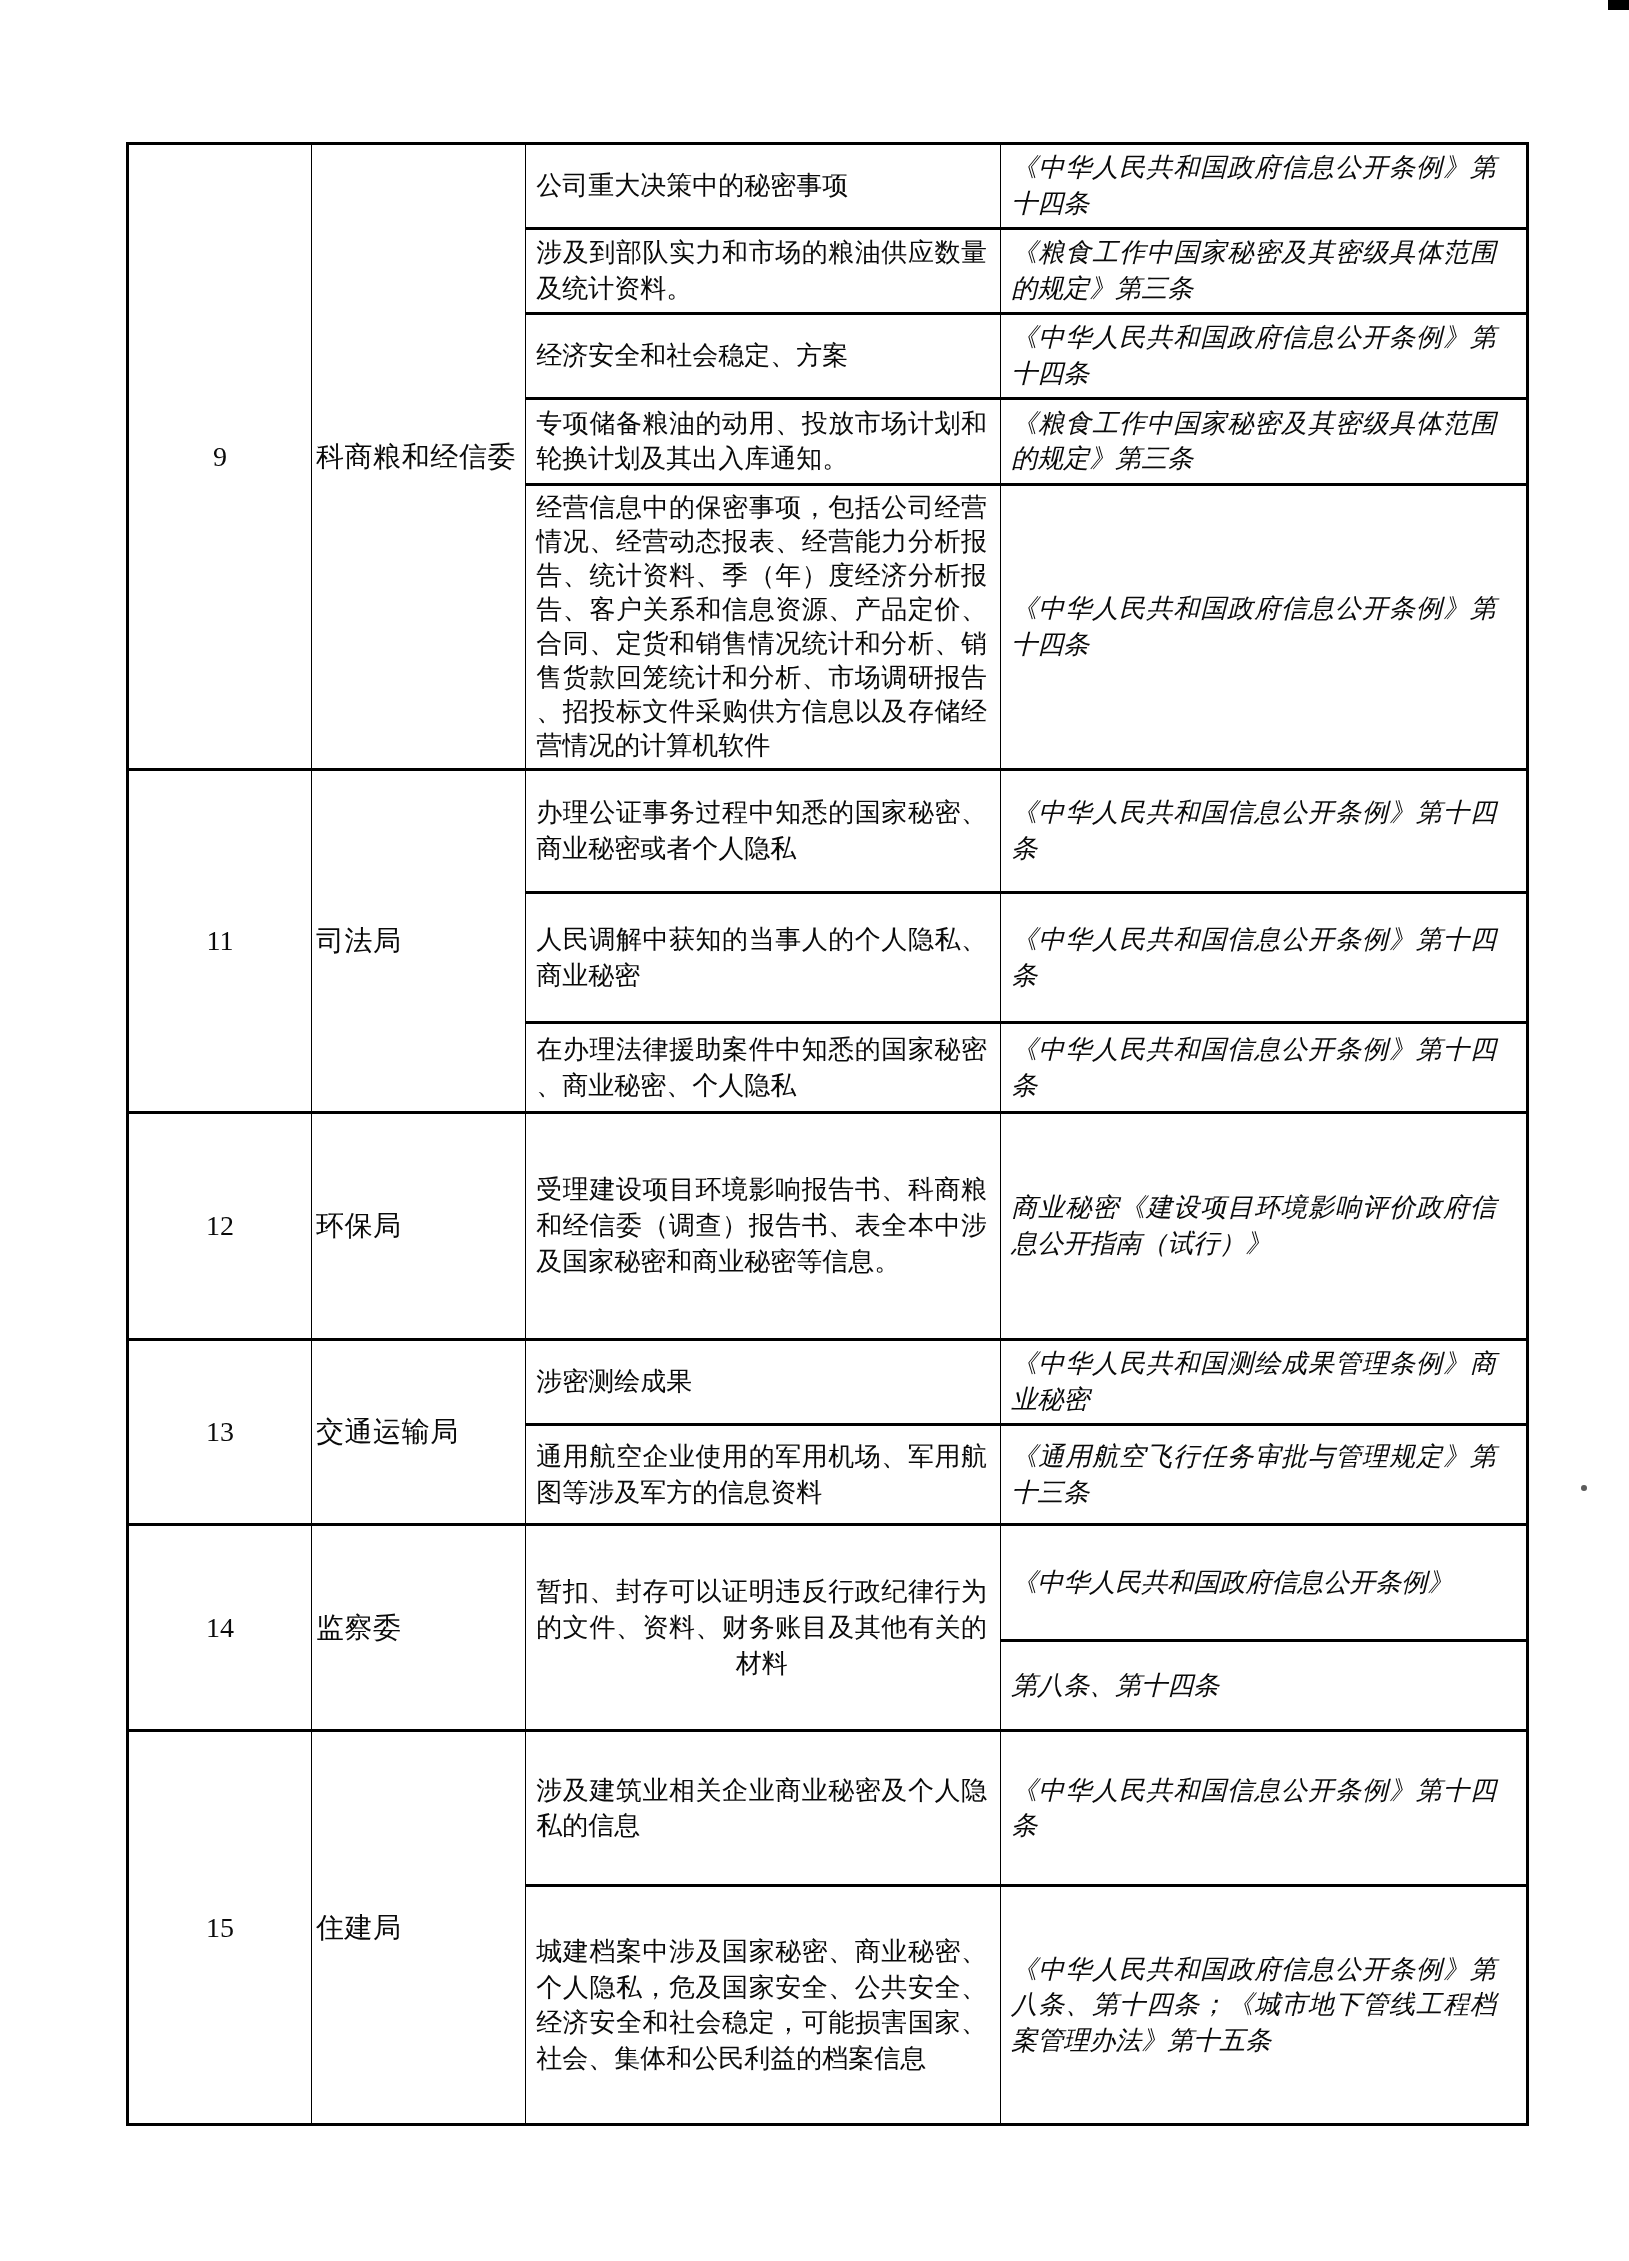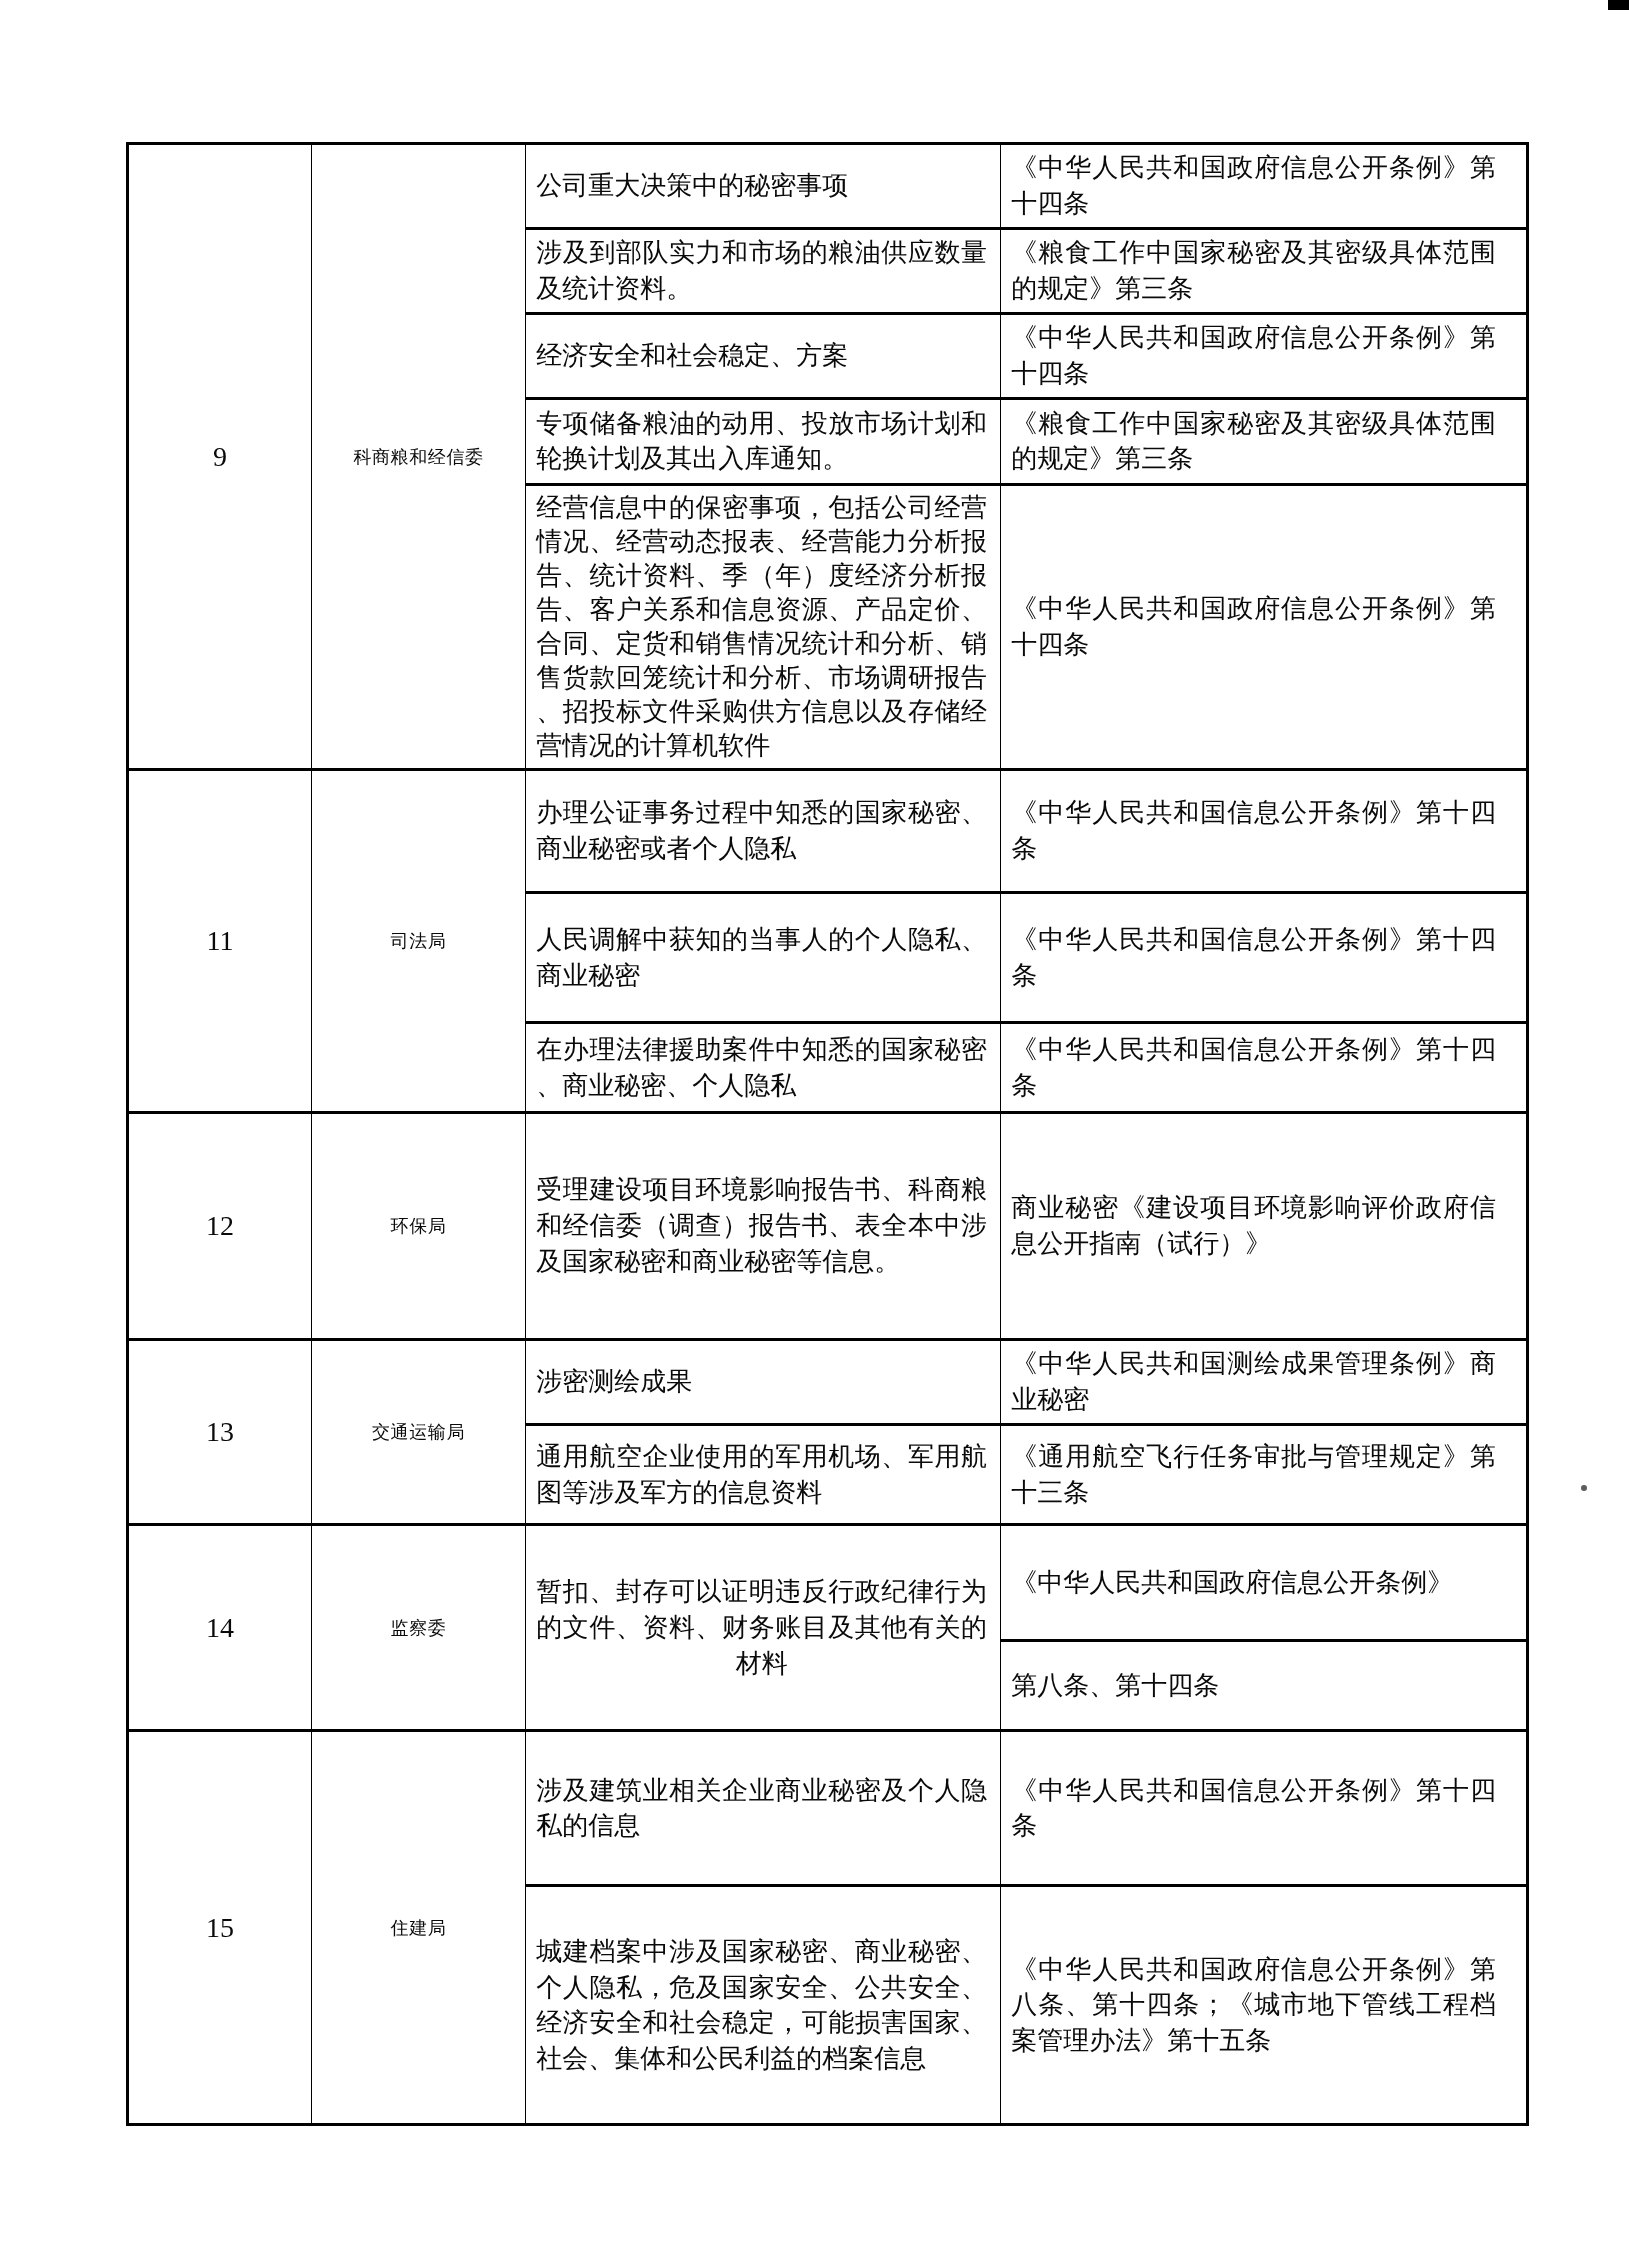--- a/index.html
+++ b/index.html
@@ -27,35 +27,34 @@
     border-bottom-width:3.2px;
     vertical-align:middle;
     word-break:normal;
   }
   .no{
     text-align:center;
     font-size:28px;
     padding:2.6px;
   }
   .dept{
-    text-align:center;
-    font-size:18px;
+    font-size:28px;
     padding:2.6px 3.9px;
     letter-spacing:0.6px;
   }
   .content,.basis{
     font-size:26px;
     line-height:1.38;
     text-align:justify;
     text-justify:inter-character;
     line-break:anywhere;
     overflow-wrap:anywhere;
   }
   .content{padding:5.2px 13px 5.2px 10.3px;}
-  .basis{padding:5.2px 30px 5.2px 10.3px;}
+  .basis{padding:5.2px 30px 5.2px 10.3px;font-style:italic;}
   .tight{line-height:1.31;}
   .center-last{text-align-last:center;}
   .artifact-corner{
     position:absolute;
     top:0;
     left:1608px;
     width:22px;
     height:10.3px;
     background:#000;
   }

